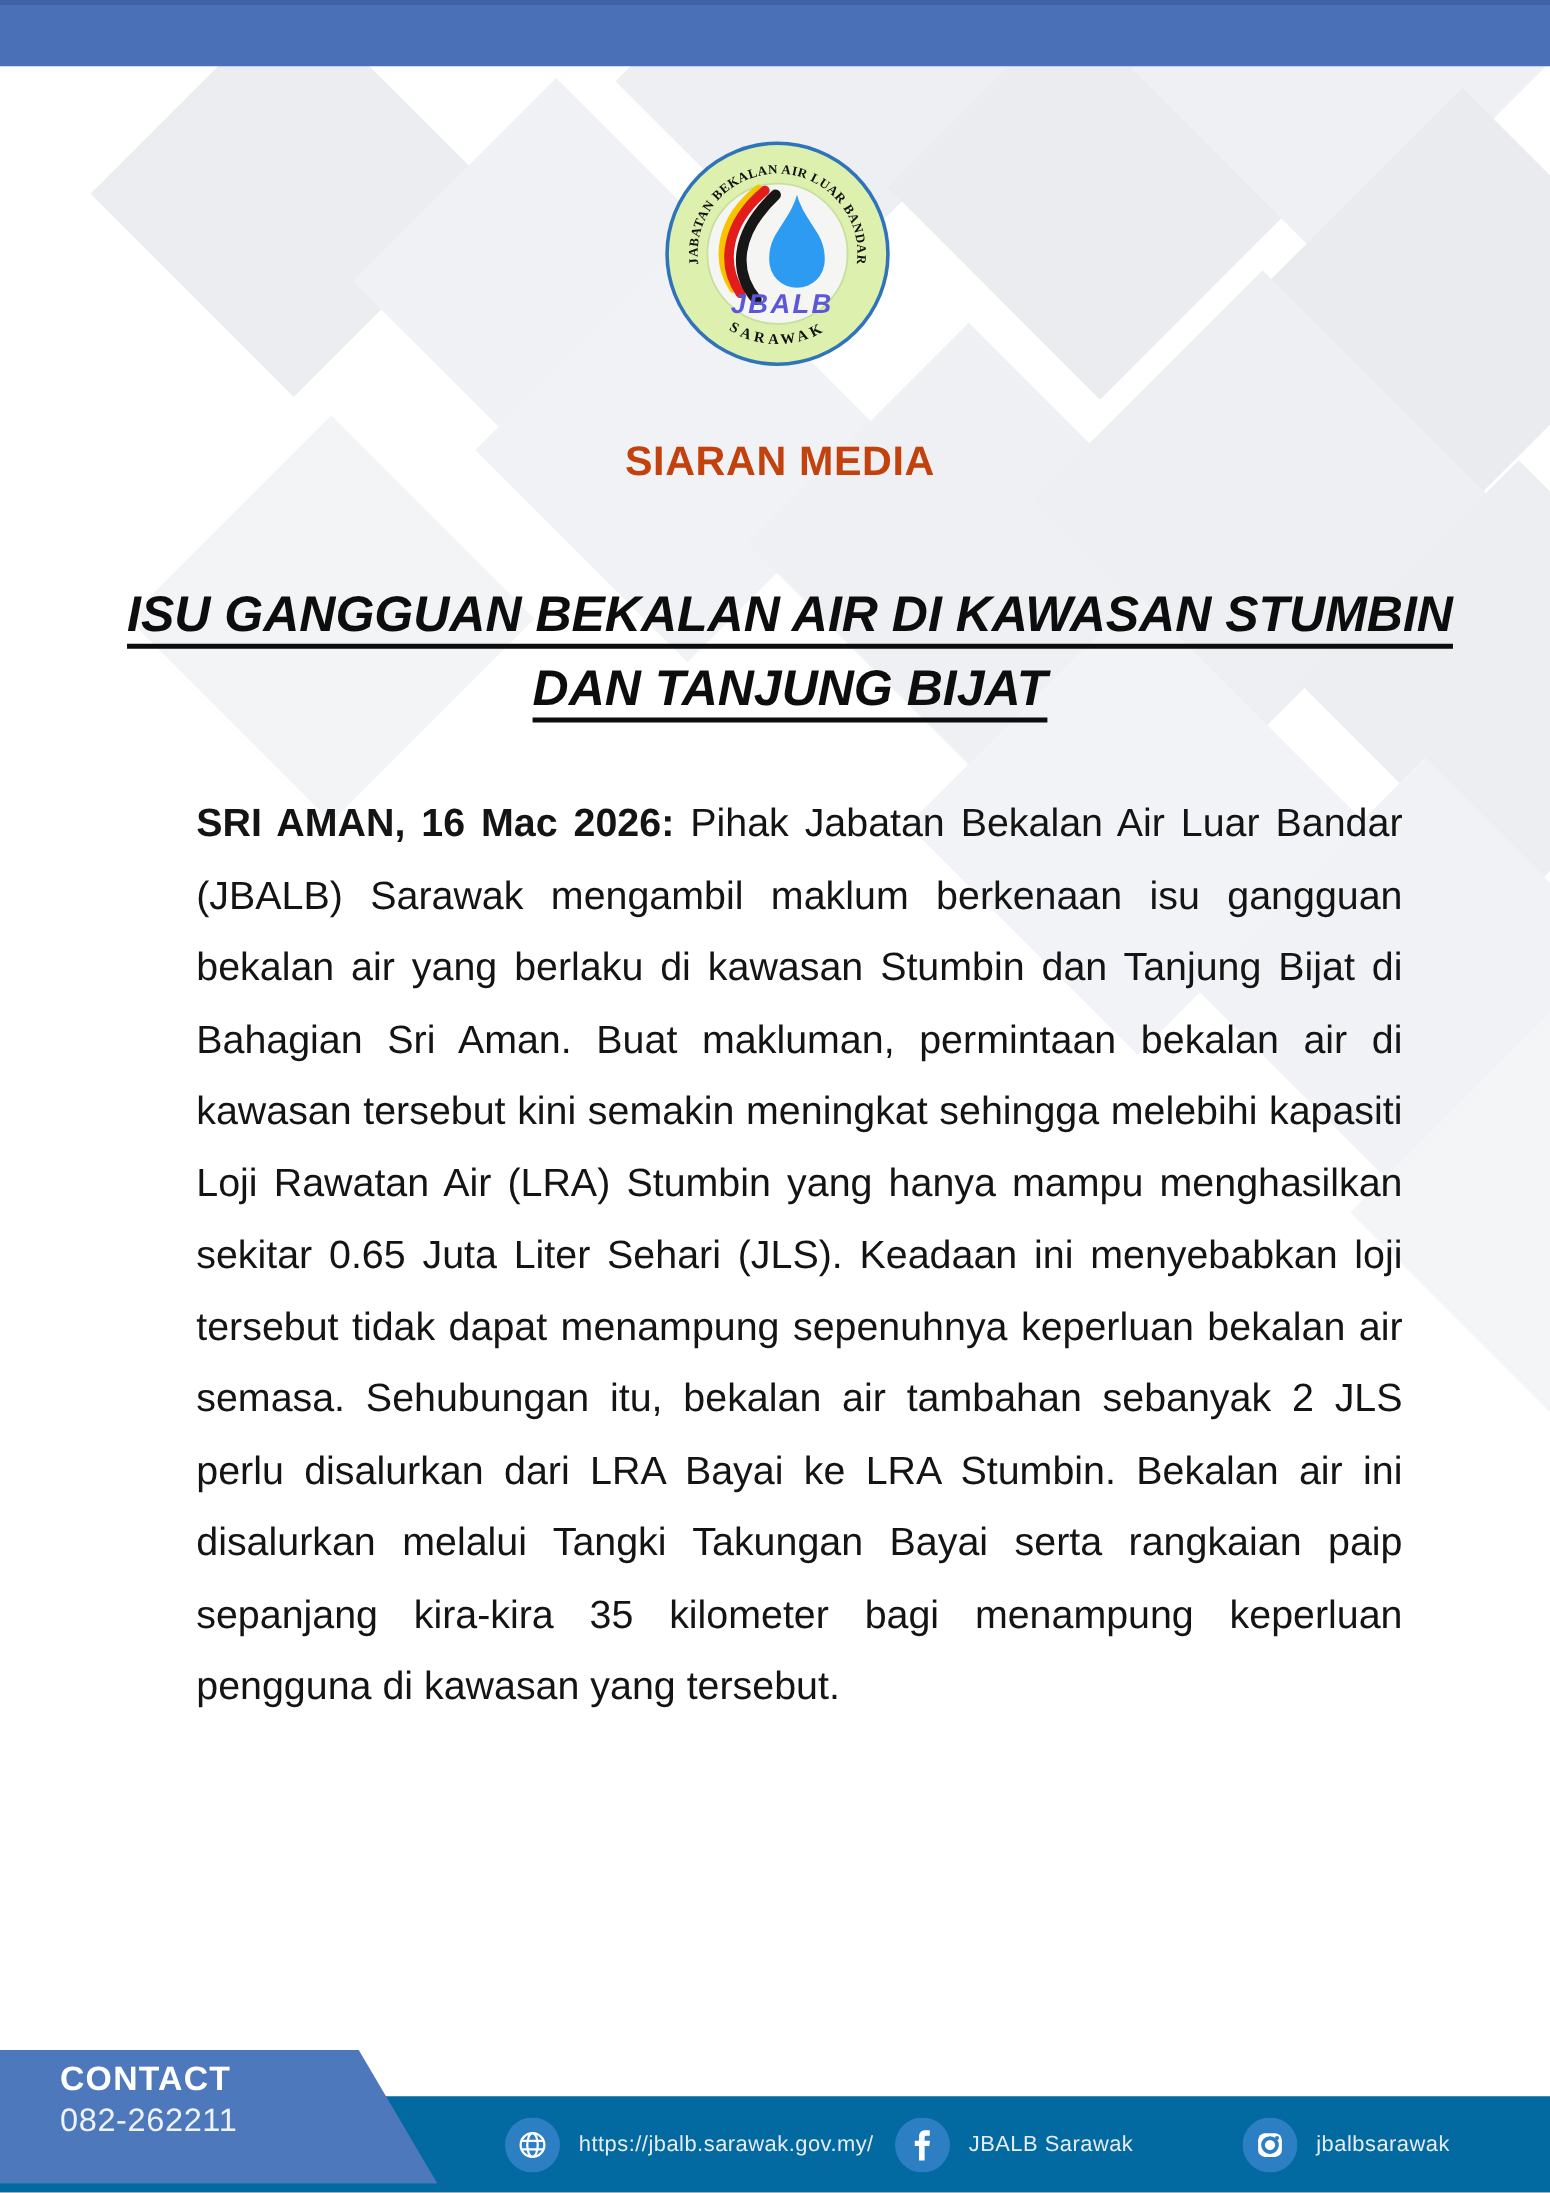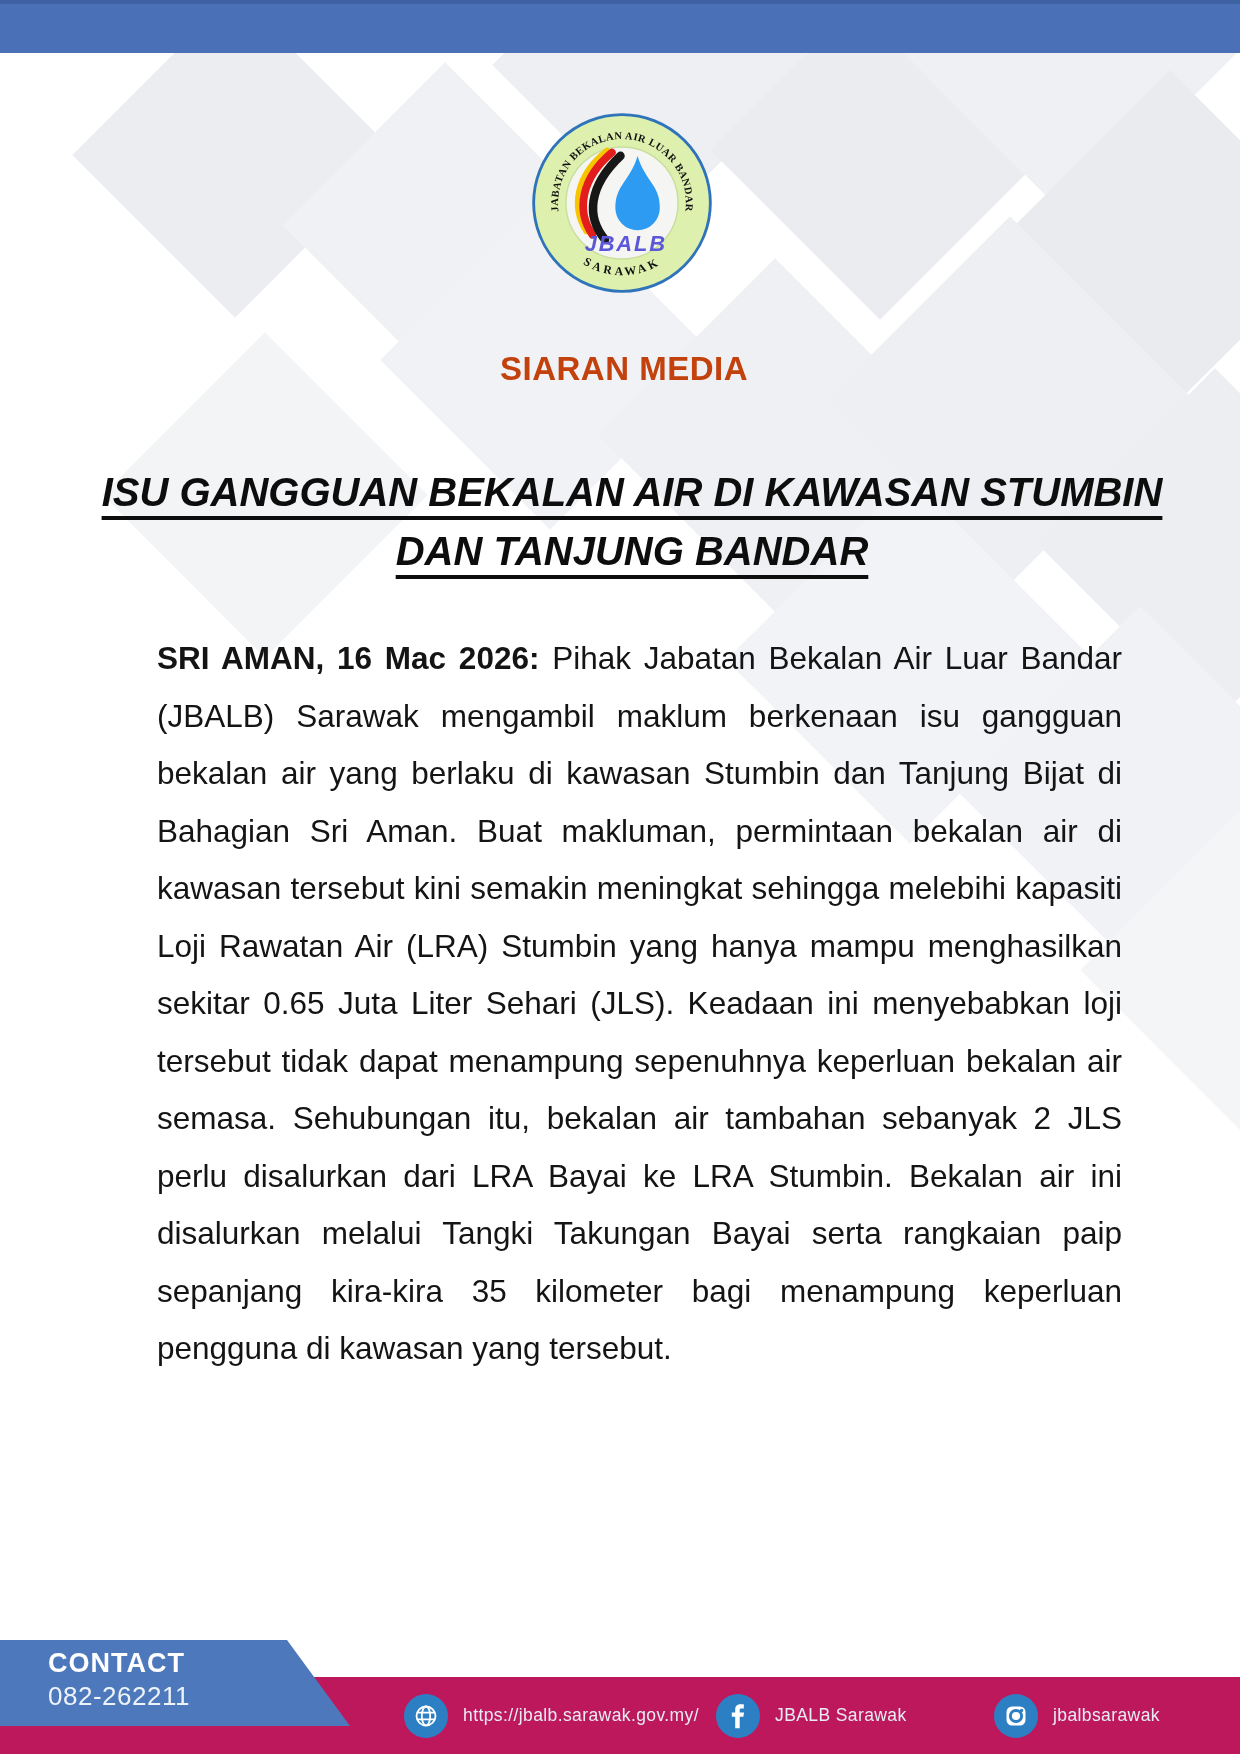--- a/index.html
+++ b/index.html
@@ -41,24 +41,24 @@
   
   .body-text{
     position:absolute;left:145px;top:618px;width:965px;
     font-size:31.5px;line-height:57.5px;color:#141414;
     text-align:justify;z-index:2;margin:12px;
   }
   .body-text b{font-weight:700;}
   
   .footer-bar{
     position:absolute;left:0;top:1677px;width:100%;height:77px;
-    background:#be185d;z-index:4;
+    background:#0369a1;z-index:4;
   }
   .contact-panel{
-    position:absolute;left:0;top:1640px;width:350px;height:86px;
+    position:absolute;left:0;top:1640px;width:350px;height:107px;
     background:#4d79bc;
     clip-path:polygon(0 0, 82% 0, 100% 100%, 0 100%);
     z-index:5;color:#ffffff;box-sizing:border-box;
     padding:7px 0 0 48px;
   }
   .contact-heading{font-size:27px;font-weight:700;letter-spacing:1px;line-height:33px;}
   .contact-line{font-size:26px;font-weight:400;line-height:33px;color:#eef3f9;letter-spacing:0.5px;}
   .footer-item{
     position:absolute;top:50%;transform:translateY(-50%);
     display:flex;align-items:center;gap:15px;cursor:pointer;
@@ -116,21 +116,21 @@
         <path transform="translate(16,6)" d="M 0,-50 C 4,-36 11,-27 18,-16 C 24,-7 26,1 26,11 A 26,26 0 1 1 -26,11 C -26,1 -24,-7 -18,-16 C -11,-27 -4,-36 0,-50 Z" fill="#2d9bf2" stroke="none"></path>
       </g>
       <text x="4" y="50" text-anchor="middle" font-family="Liberation Sans, sans-serif" font-weight="700" font-style="italic" font-size="23" letter-spacing="2" fill="#5b57d8">JBALB</text>
     </svg>
   </div>
 
   <h2 class="kicker">SIARAN MEDIA</h2>
 
   <h1 class="doc-title">
     <span class="tline">ISU GANGGUAN BEKALAN AIR DI KAWASAN STUMBIN</span><br>
-    <span class="tline">DAN TANJUNG BANDAR</span>
+    <span class="tline">DAN TANJUNG BIJAT</span>
   </h1>
 
   <p class="body-text"><b>SRI AMAN, 16 Mac 2026:</b><span> Pihak Jabatan Bekalan Air Luar Bandar (JBALB) Sarawak mengambil maklum berkenaan isu gangguan bekalan air yang berlaku di kawasan Stumbin dan Tanjung Bijat di Bahagian Sri Aman. Buat makluman, permintaan bekalan air di kawasan tersebut kini semakin meningkat sehingga melebihi kapasiti Loji Rawatan Air (LRA) Stumbin yang hanya mampu menghasilkan sekitar 0.65 Juta Liter Sehari (JLS). Keadaan ini menyebabkan loji tersebut tidak dapat menampung sepenuhnya keperluan bekalan air semasa. Sehubungan itu, bekalan air tambahan sebanyak 2 JLS perlu disalurkan dari LRA Bayai ke LRA Stumbin. Bekalan air ini disalurkan melalui Tangki Takungan Bayai serta rangkaian paip sepanjang kira-kira 35 kilometer bagi menampung keperluan pengguna di kawasan yang tersebut.</span></p>
 
   <div class="footer-bar">
 
     <div class="footer-item fi-web">
       <svg class="icon-circle" width="44" height="44" viewBox="0 0 44 44">
         <circle cx="22" cy="22" r="22" fill="#2d7fc3"></circle>
         <g stroke="#ffffff" stroke-width="1.8" fill="none">

